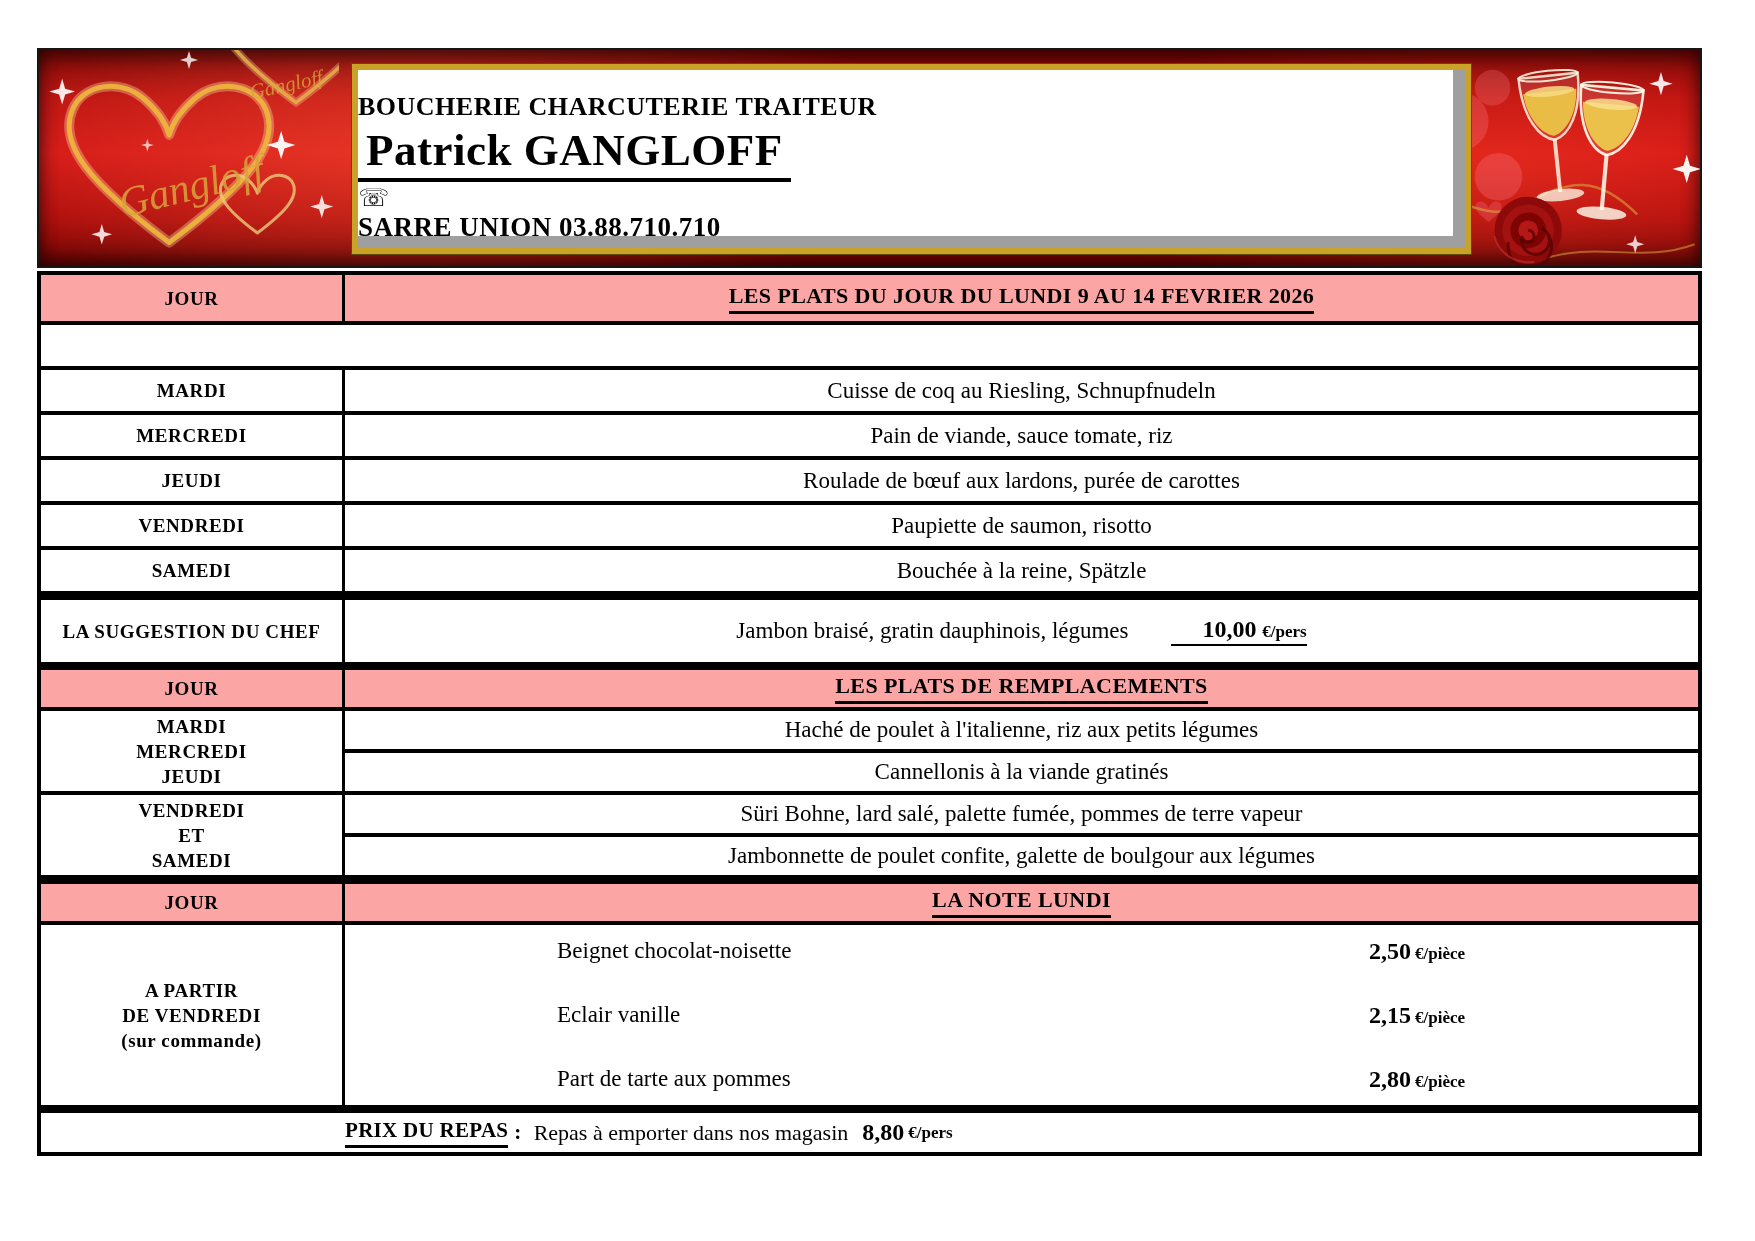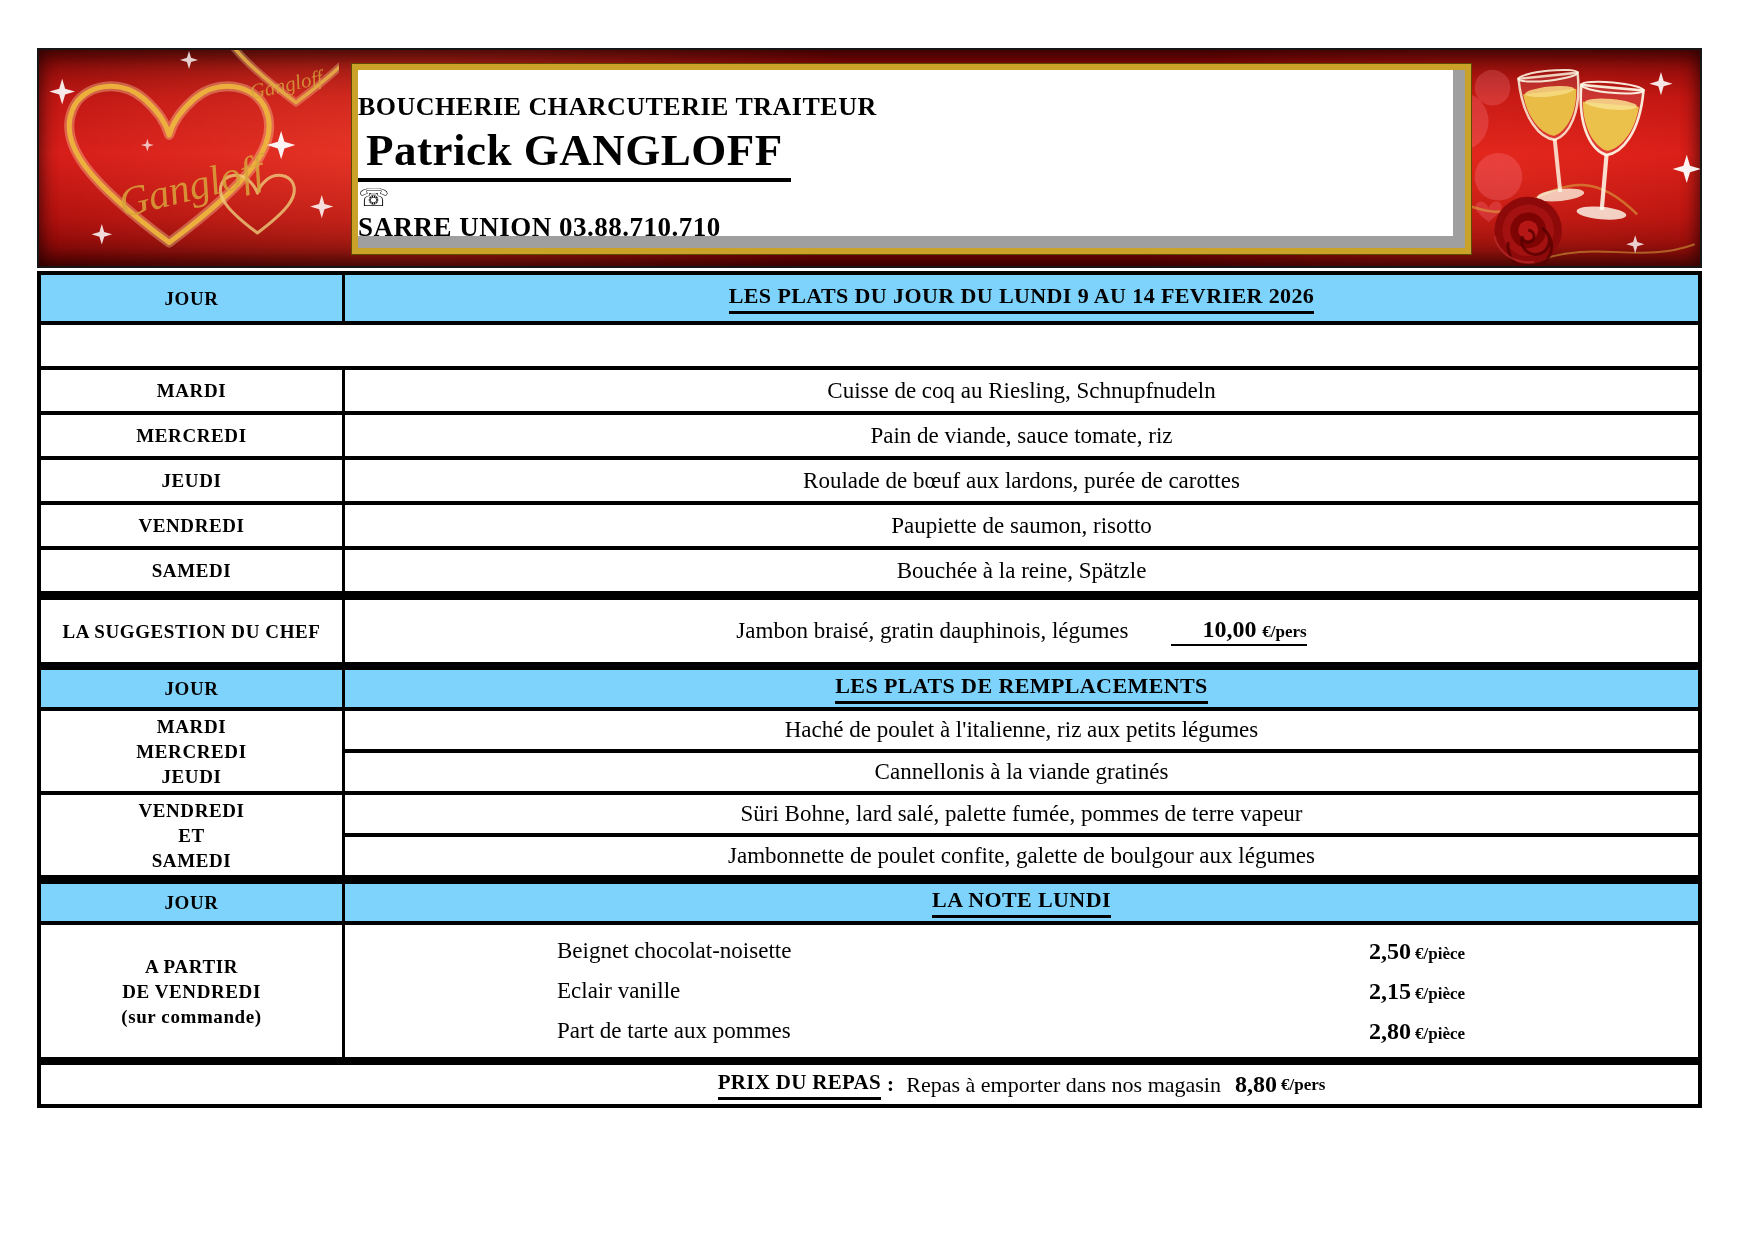--- a/index.html
+++ b/index.html
@@ -49,21 +49,21 @@
   .r:last-child{border-bottom:none;}
   .day{
     flex:0 0 301px;border-right:3px solid #000;
     display:flex;flex-direction:column;align-items:center;justify-content:center;
     text-align:center;font-weight:bold;font-size:19px;line-height:25px;letter-spacing:.6px;
   }
   .dish{
     flex:1;display:flex;align-items:center;justify-content:center;
     text-align:center;font-size:23px;
   }
-  .hdr{background:#7dd3fc;}
+  .hdr{background:#fca5a5;}
   .hd-title{font-weight:bold;font-size:22px;letter-spacing:.4px;}
   .u{display:inline-block;border-bottom:3px solid #000;padding-bottom:2px;}
 
   .r-h1{min-height:46px;}
   .r-dayrow{min-height:41px;}
   .thickb{border-bottom-width:9px;}
   .r-sugg{min-height:62px;border-bottom-width:8px;}
   .r-h2{min-height:37px;}
   .pnum{font-weight:bold;font-size:24px;margin-left:32px;}
   .punit{font-weight:bold;font-size:17px;}
@@ -73,26 +73,26 @@
   .group{display:flex;align-items:stretch;border-bottom:4px solid #000;}
   .group .dishes{flex:1;display:flex;flex-direction:column;}
   .group .gdish{
     min-height:38px;display:flex;align-items:center;justify-content:center;
     font-size:23px;text-align:center;
   }
   .group .gdish + .gdish{border-top:4px solid #000;}
   .group.thickb{border-bottom-width:9px;}
 
   .r-desserts{border-bottom-width:8px;}
-  .dessert-lines{flex:1;display:flex;flex-direction:column;justify-content:center;padding:6px 0;}
+  .dessert-lines{flex:1;display:flex;flex-direction:column;justify-content:center;padding:6px 0;gap:24px;}
   .dessert-line{min-height:40px;display:flex;align-items:center;}
   .dessert-name{flex:0 0 992px;box-sizing:border-box;padding-left:212px;font-size:23px;text-align:left;}
   .dessert-price{white-space:nowrap;}
 
-  .r-footer{min-height:39px;display:flex;align-items:center;justify-content:center;padding-left:304px;font-size:22px;}
+  .r-footer{min-height:39px;display:flex;align-items:center;padding-left:304px;font-size:22px;}
   .r-footer .fb{font-weight:bold;}
   .r-footer .lbl{font-size:21px;letter-spacing:.3px;}
   .r-footer .ftext{margin-left:12px;}
   .r-footer .pnum{margin-left:14px;}
   .r-footer .punit{margin-left:4px;}
 </style>
 </head>
 <body>
 
 <div class="page">

